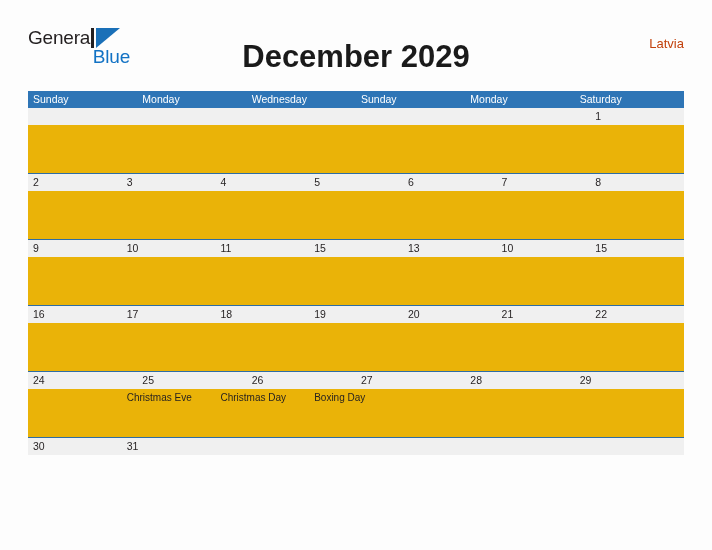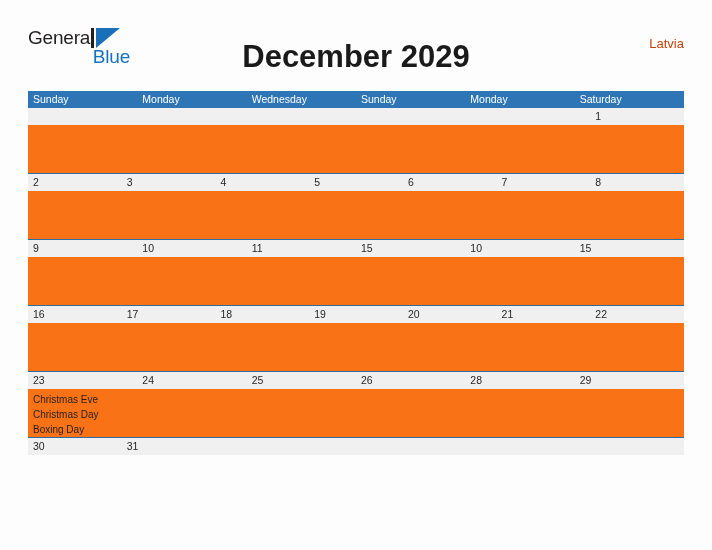--- a/index.html
+++ b/index.html
@@ -140,23 +140,22 @@
     flex: 1 1 0;
     font-size: 10.5px;
     line-height: 17px;
     color: #231f20;
     padding-left: 5px;
     box-sizing: border-box;
     white-space: nowrap;
   }
   .events {
     display: flex;
-    background: #f97316;
+    background: #eab308;
     height: 48px;
-    flex-direction: column;
   }
   .ev-cell {
     flex: 1 1 0;
     padding-left: 5px;
     padding-top: 2px;
     box-sizing: border-box;
   }
   .ev-text {
     font-size: 10px;
     line-height: 13px;
@@ -268,20 +267,21 @@
           </div>
         </div>
       </div>
       <div class="week">
         <div class="week-inner">
           <div class="numbers">
             <div class="num-cell">9</div>
             <div class="num-cell">10</div>
             <div class="num-cell">11</div>
             <div class="num-cell">15</div>
+            <div class="num-cell">13</div>
             <div class="num-cell">10</div>
             <div class="num-cell">15</div>
           </div>
           <div class="events">
             <div class="ev-cell">
               <div class="ev-text"></div>
             </div>
             <div class="ev-cell">
               <div class="ev-text"></div>
             </div>
@@ -335,24 +335,24 @@
             </div>
             <div class="ev-cell">
               <div class="ev-text"></div>
             </div>
           </div>
         </div>
       </div>
       <div class="week">
         <div class="week-inner">
           <div class="numbers">
-            <div class="num-cell">23</div>
             <div class="num-cell">24</div>
             <div class="num-cell">25</div>
             <div class="num-cell">26</div>
+            <div class="num-cell">27</div>
             <div class="num-cell">28</div>
             <div class="num-cell">29</div>
           </div>
           <div class="events">
             <div class="ev-cell">
               <div class="ev-text"></div>
             </div>
             <div class="ev-cell">
               <div class="ev-text">Christmas Eve</div>
             </div>

